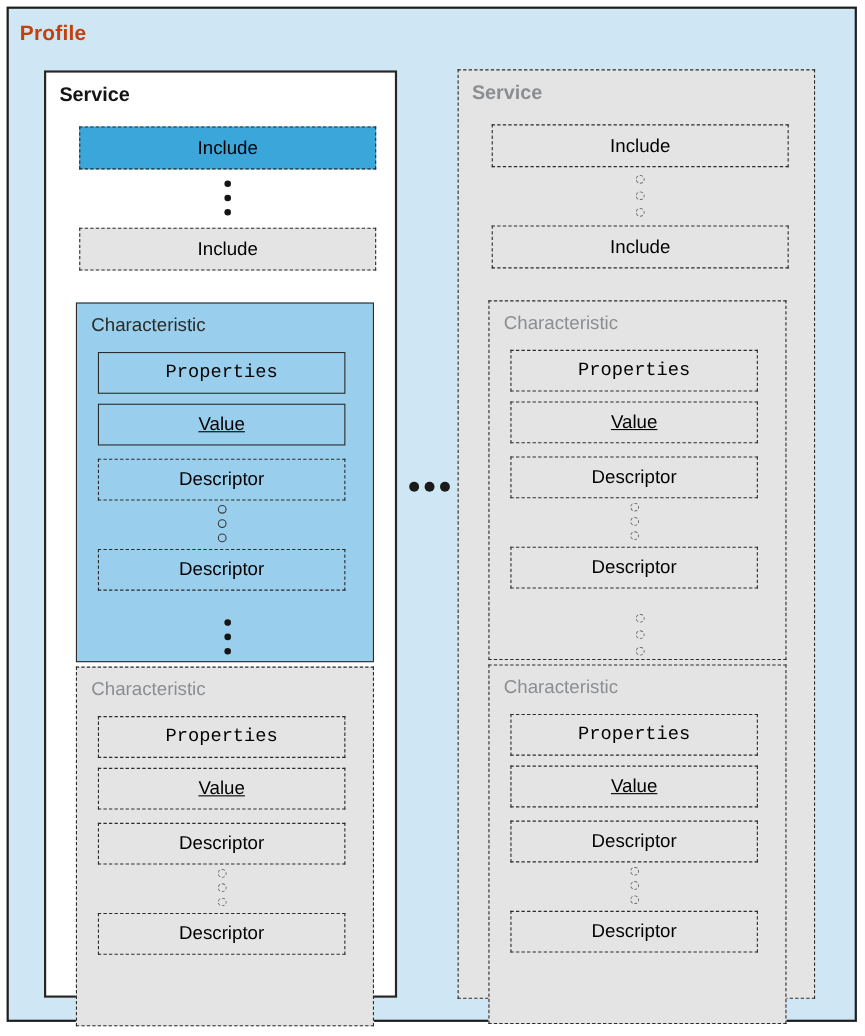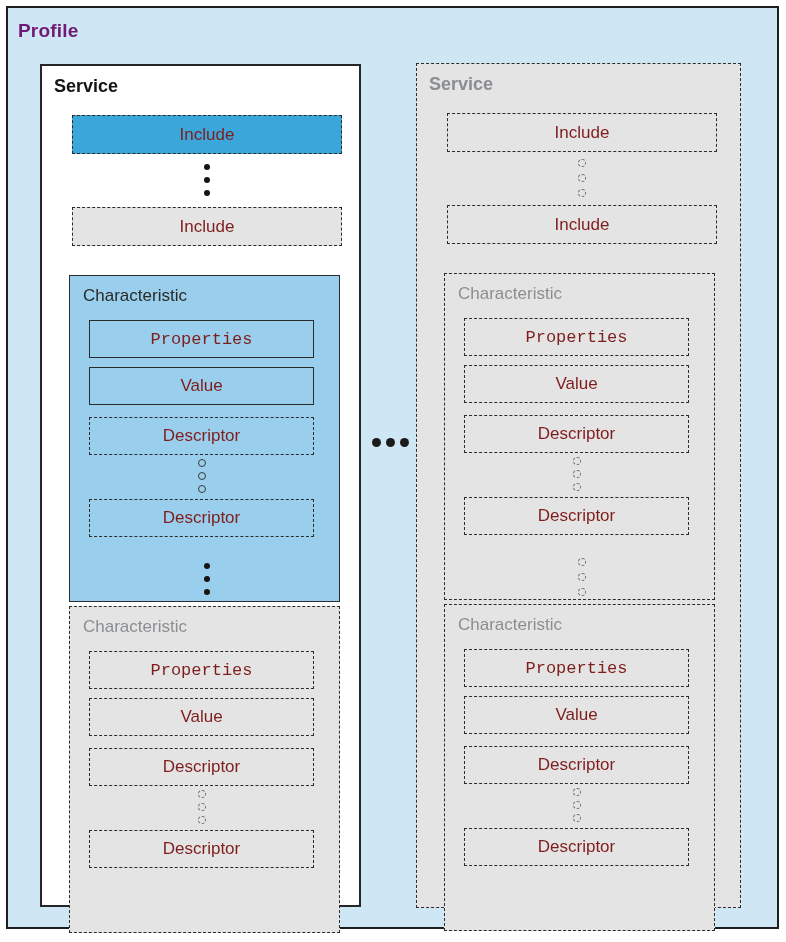--- a/index.html
+++ b/index.html
@@ -7,41 +7,41 @@
   body { font-family:"Liberation Sans", sans-serif; }
 
   .canvas { position:relative; width:786px; height:942px; background:#ffffff; overflow:hidden; }
 
   .profile {
     position:absolute; left:6px; top:6px; width:773px; height:923px;
     background:#cfe6f4; border:2px solid #1e1e1e;
   }
   .profile-title {
     position:absolute; left:10px; top:12px;
-    font-size:19px; font-weight:bold; color:#701a75; letter-spacing:0.2px;
+    font-size:19px; font-weight:bold; color:#c2410c; letter-spacing:0.2px;
   }
 
   .service { position:absolute; }
   .service.active {
     left:32px; top:56px; width:321px; height:843px;
     background:#ffffff; border:2px solid #262626;
   }
   .service.ghost {
     left:408px; top:55px; width:325px; height:845px;
     background:#e4e4e4; border:1.5px dashed #2b2b2b;
   }
   .service-title {
     position:absolute; left:12px; top:10px;
     font-size:18px; font-weight:bold; color:#141414;
   }
   .ghost .service-title, .ghost-text { color:#8b8e91; }
 
   .box {
     position:absolute; display:flex; align-items:center; justify-content:center;
-    font-size:17px; color:#7f1d1d;
+    font-size:17px; color:#000000;
   }
   .include { left:30px; width:270px; height:39px; }
   .include.first { top:49px; }
   .include.last { top:141px; }
 
   .box.solid-border { border:1.5px solid #2b2b2b; }
   .box.dashed-border { border:1.5px dashed #2b2b2b; }
 
   .fill-strong-blue { background:#3aa6da; }
   .fill-light-blue  { background:#99cfec; }
@@ -53,21 +53,21 @@
   .characteristic.active-box { background:#99cfec; border:1.5px solid #2b2b2b; }
   .characteristic.ghost-box  { background:#e4e4e4; border:1.5px dashed #2b2b2b; }
   .char-title {
     position:absolute; left:13px; top:10px;
     font-size:17px; color:#2a2a28;
   }
   .char-title.ghost-text { color:#8b8e91; }
 
   .inner { left:19px; width:225px; height:38px; }
   .inner.properties { top:44px;font-family:Liberation Mono, monospace; }
-  .inner.value      { top:91px; }
+  .inner.value      { top:91px;text-decoration:underline; }
   .inner.desc-first { top:141px; }
   .inner.desc-last  { top:223px; }
 
   
   .vdots {
     position:absolute; display:flex; flex-direction:column;
     align-items:center; justify-content:center; gap:7px;
   }
   .vdots.between-includes { left:30px; top:92px;  width:270px; height:44px; }
   .vdots.between-chars    { left:30px; top:492px; width:270px; height:42px; }

